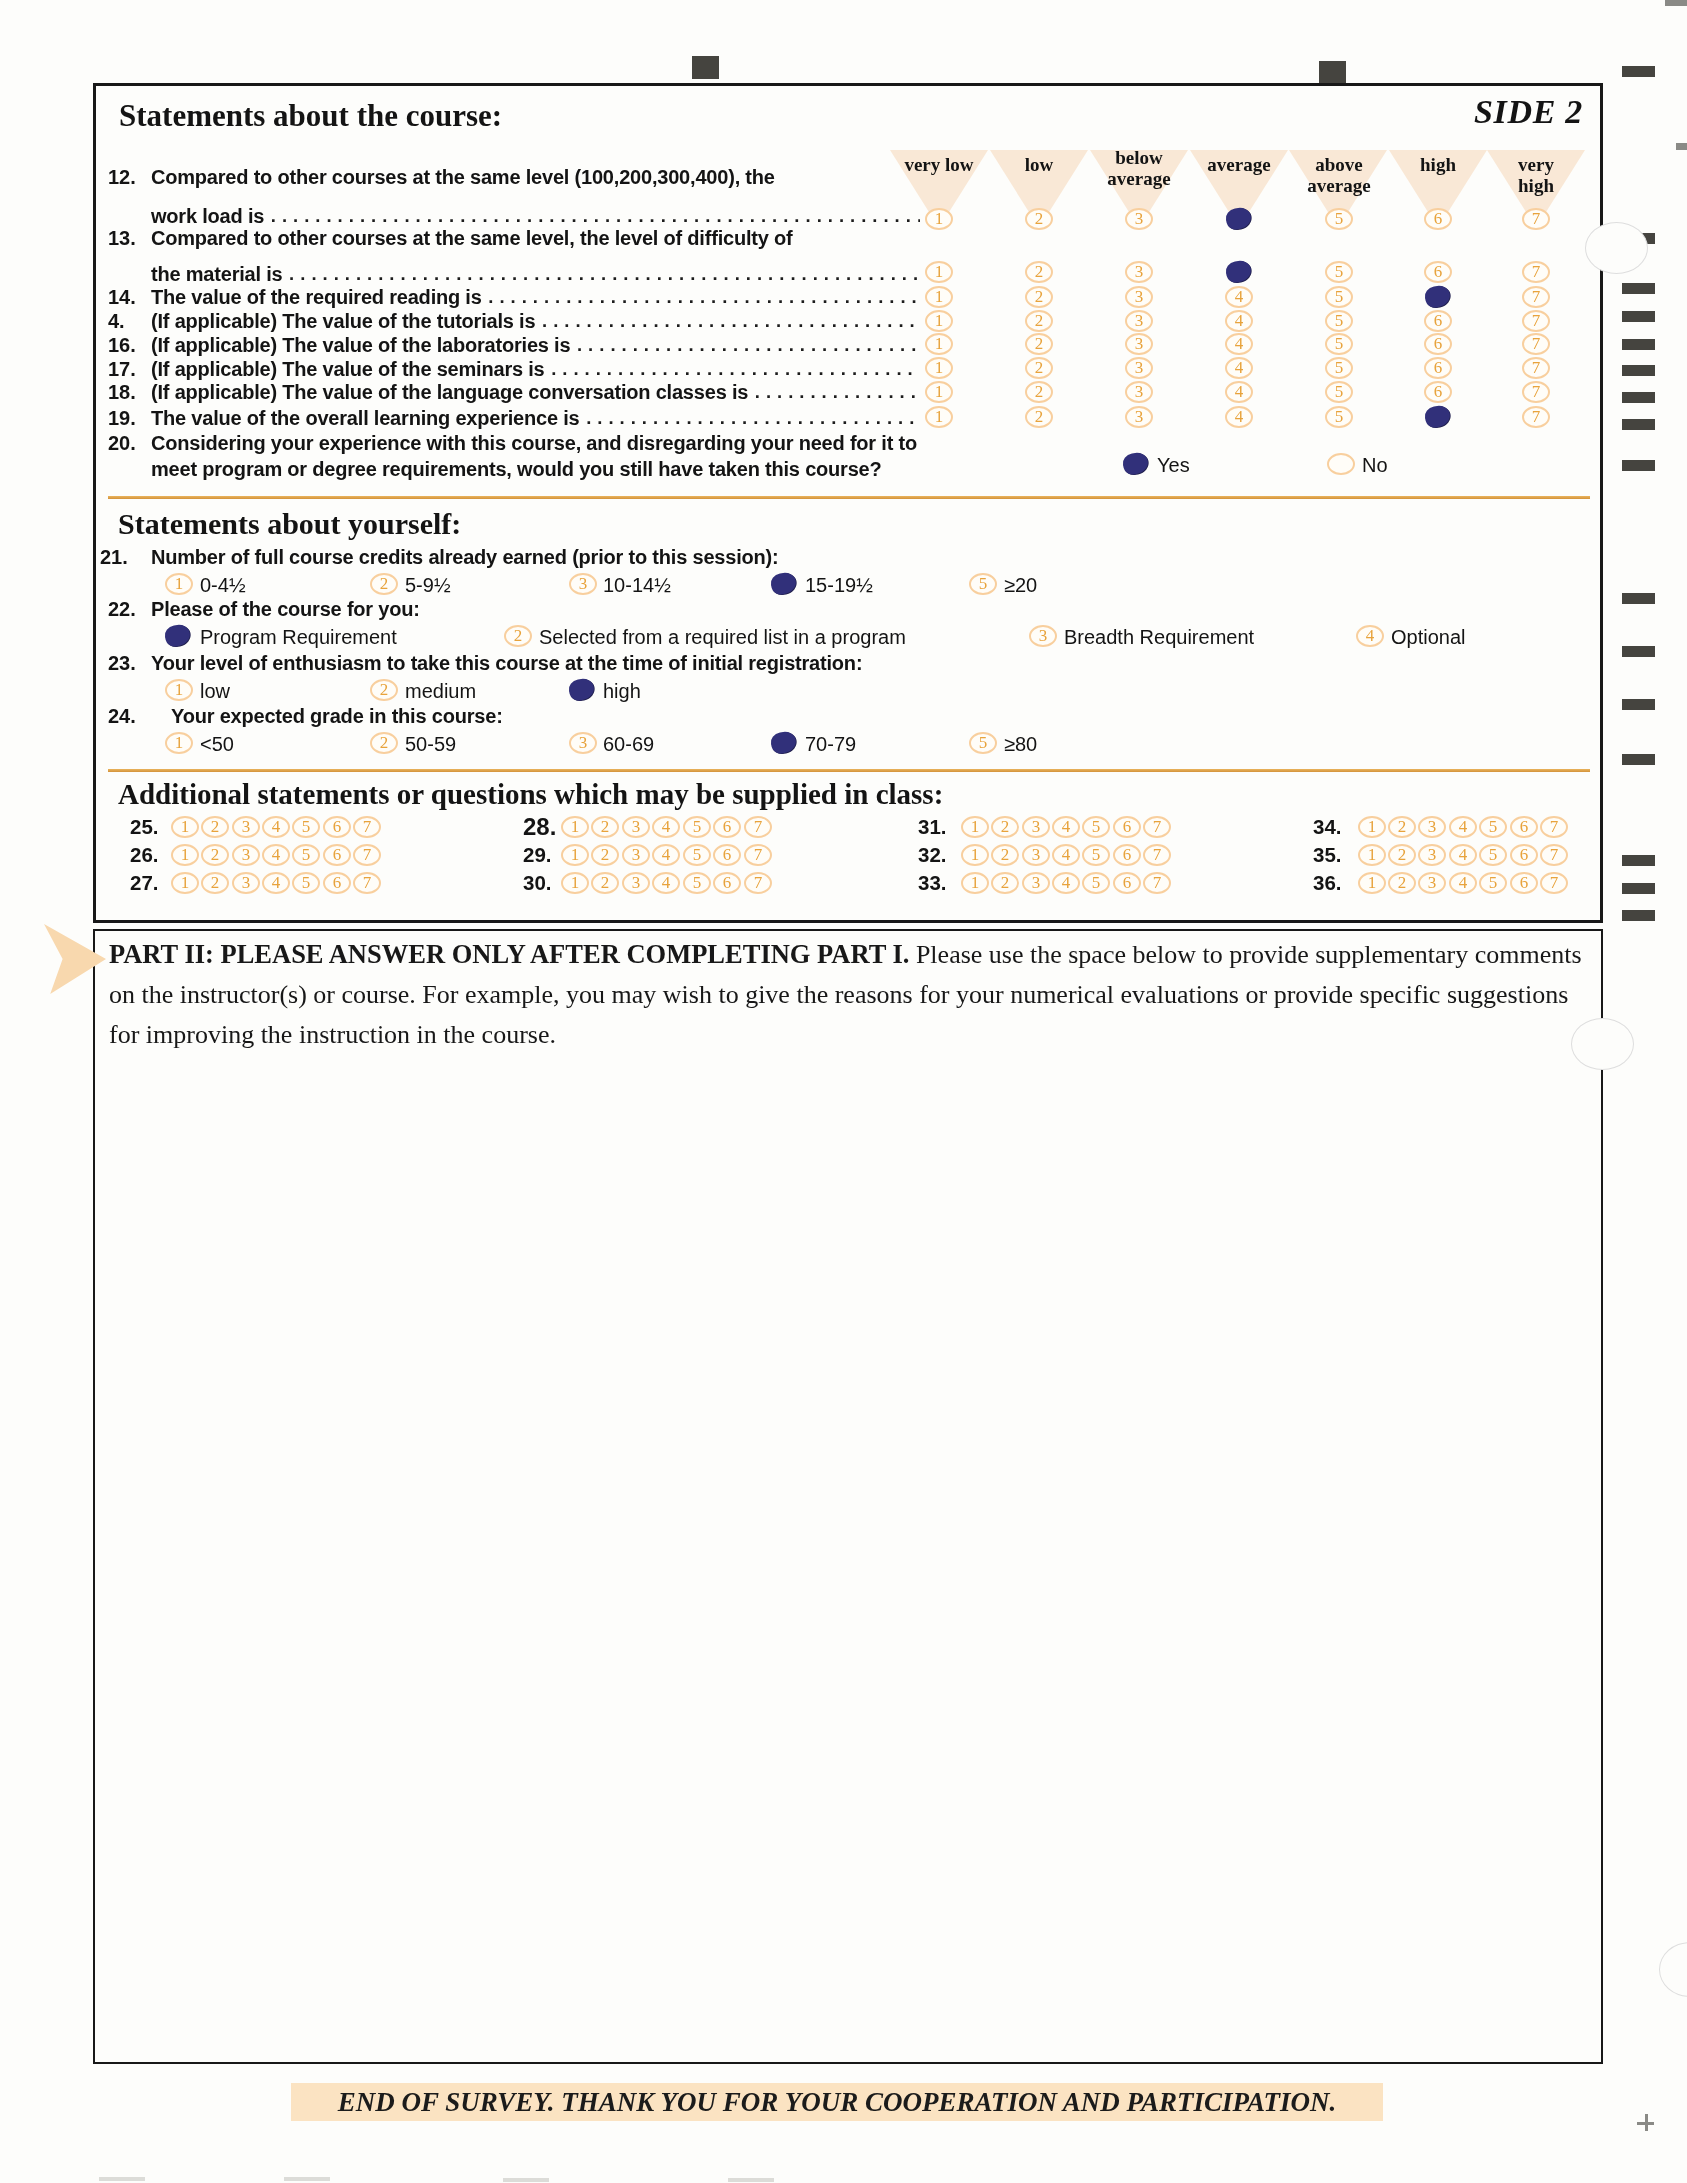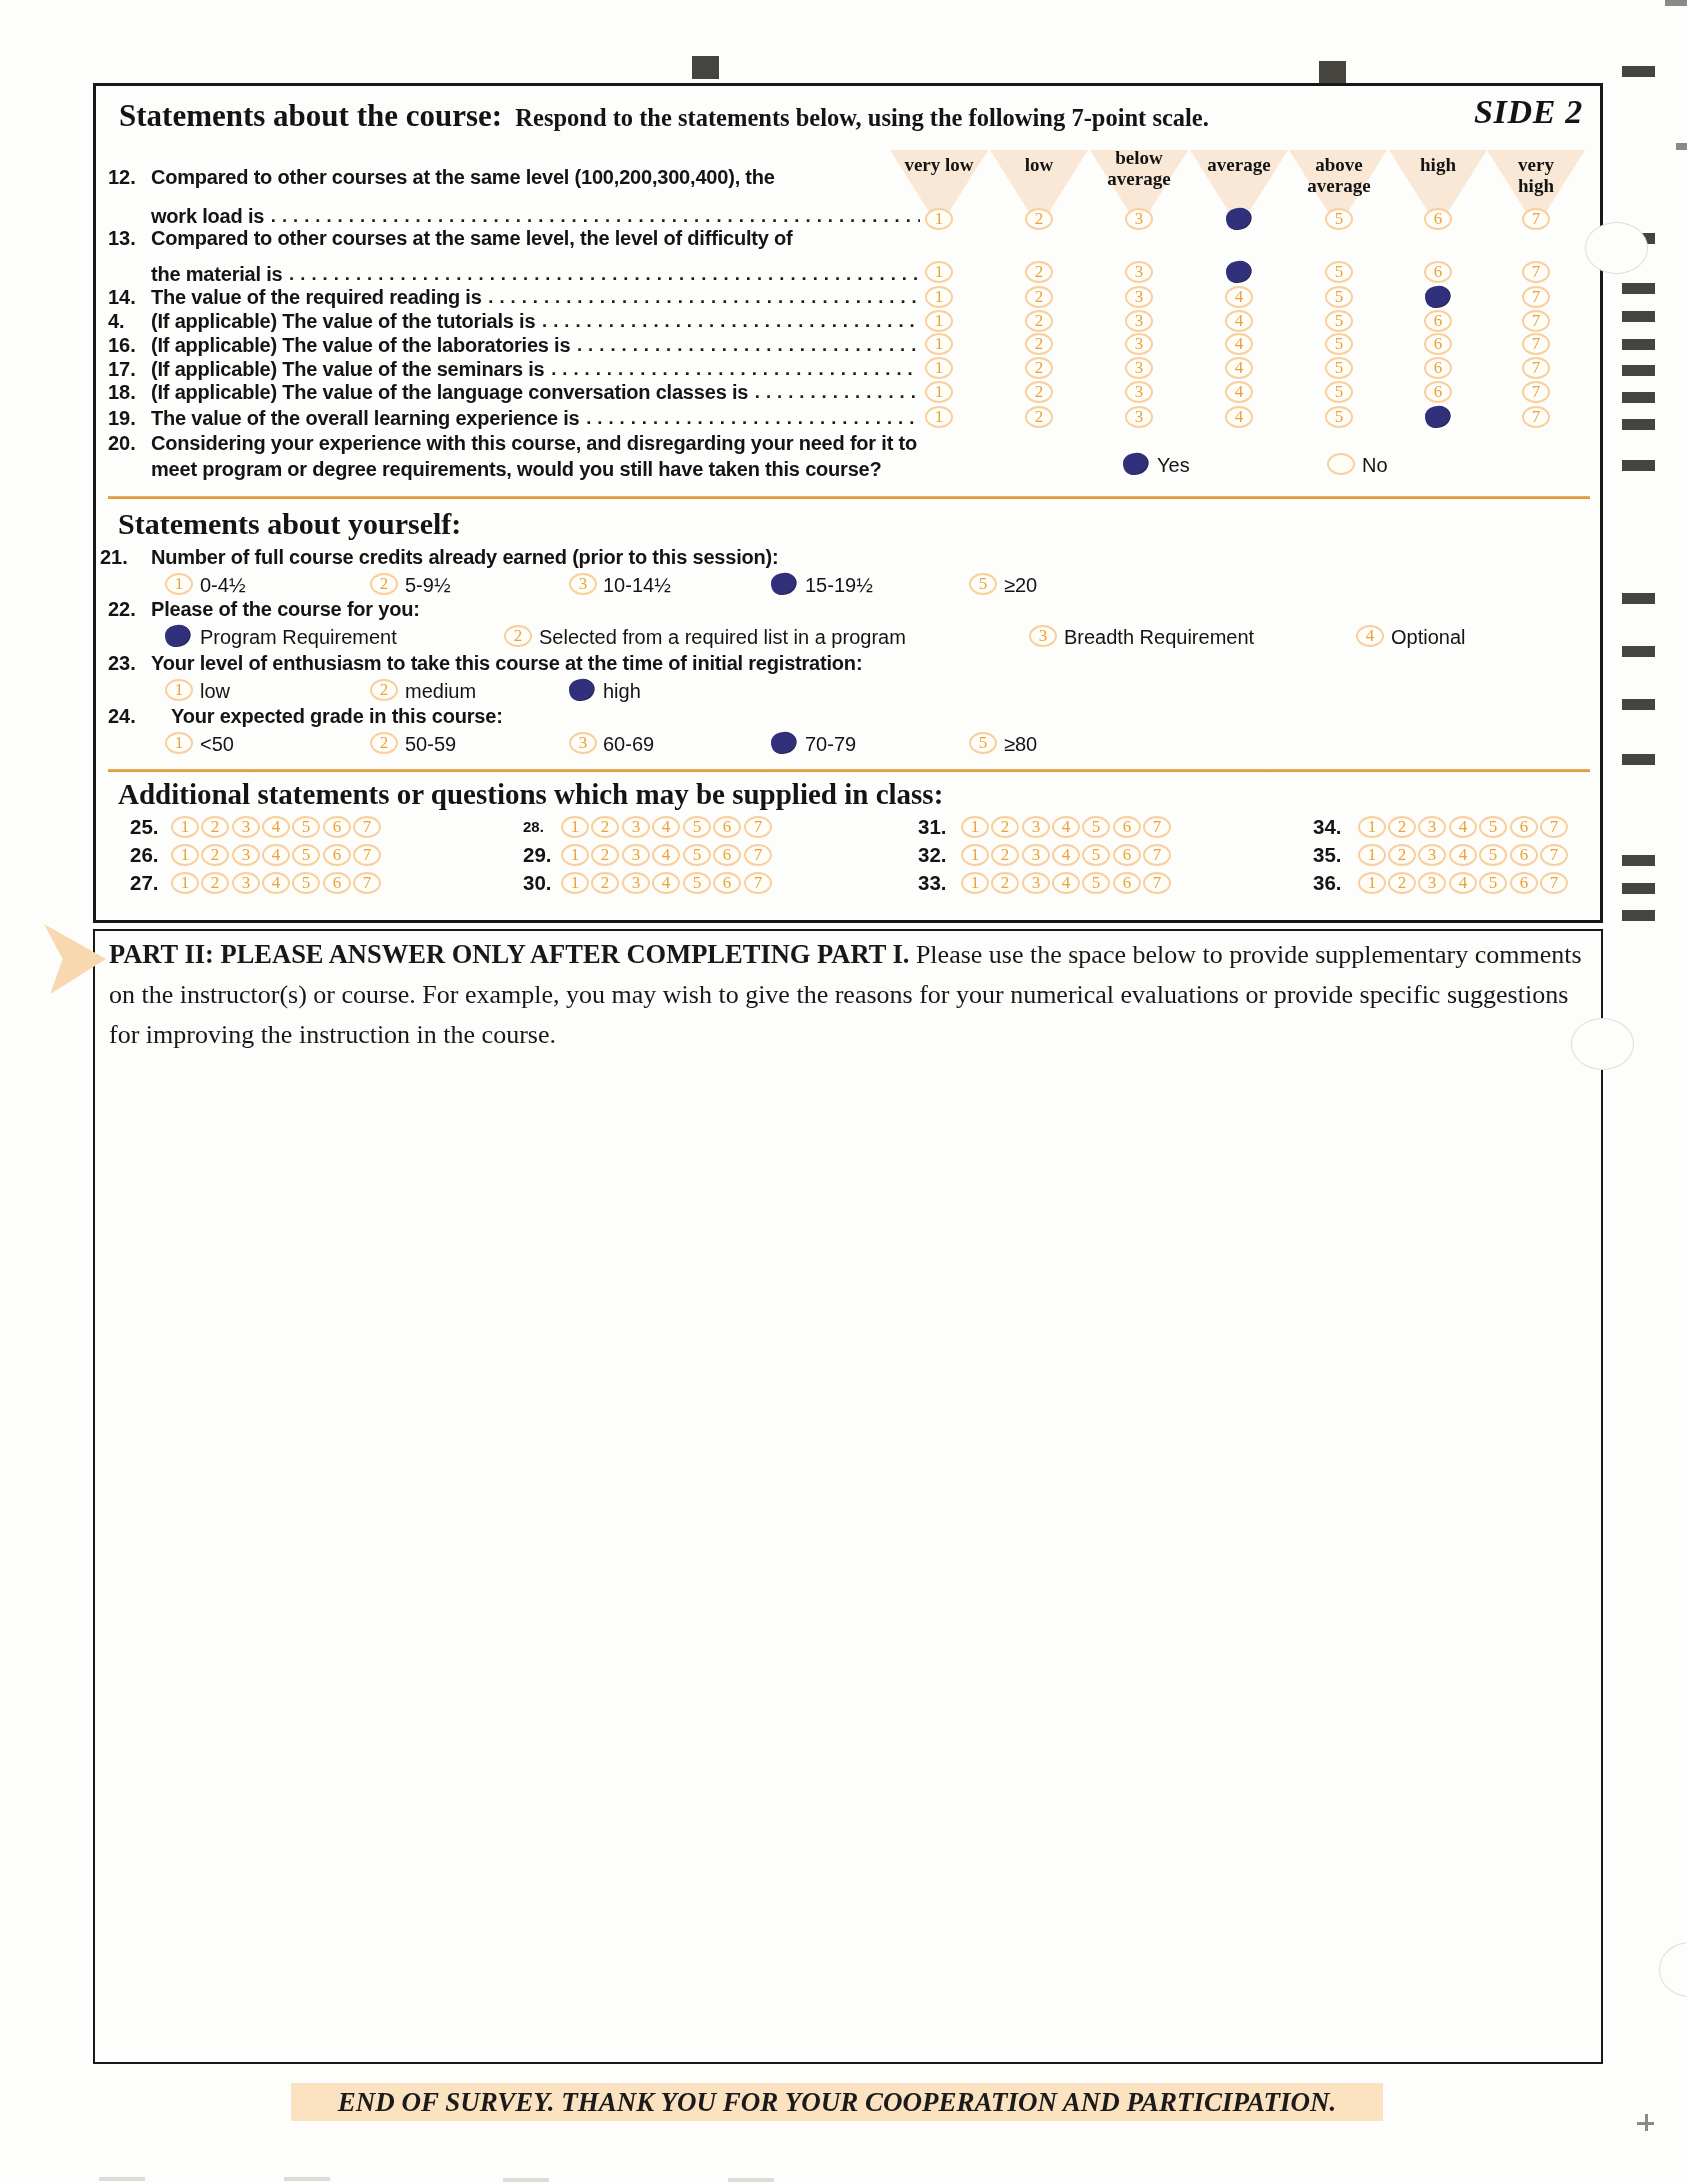--- a/index.html
+++ b/index.html
@@ -60,21 +60,20 @@
   <div class="regmark" style="top:66px;"></div>
   <div class="tinymark" style="left:1665px;top:0;width:22.5px;height:6px;"></div>
   <div class="tinymark" style="left:1676px;top:143px;width:10.6px;height:6.6px;"></div>
 
   <div class="box" id="part1-box" style="left:93px;top:83px;width:1510px;height:840px;"></div>
 
   <div class="box" id="part2-box" style="left:93px;top:929px;width:1510px;height:1135px;"></div>
 
   <div id="p1-heading">
     <span class="h-main">Statements about the course:</span>
-    <span class="h-sub">Respond to the statements below, using the following 7-point scale.</span>
   </div>
   <div id="side-label">SIDE 2</div>
 
   <div class="divider" style="top:496px;"></div>
   <div class="divider" style="top:769px;"></div>
 
   <div class="section-h" style="top:507px;">Statements about yourself:</div>
   <div class="section-h" style="top:778px;font-size:29px;">Additional statements or questions which may be supplied in class:</div>
 
   <div id="part2-arrow"></div>
@@ -274,21 +273,21 @@
     <div class="bubble" style="left: 323px; top: 844px;">6</div>
     <div class="bubble" style="left: 353px; top: 844px;">7</div>
     <div class="qnum" style="left: 130px; top: 871px; font-size: 20.5px;">27.</div>
     <div class="bubble" style="left: 171px; top: 872px;">1</div>
     <div class="bubble" style="left: 201px; top: 872px;">2</div>
     <div class="bubble" style="left: 232px; top: 872px;">3</div>
     <div class="bubble" style="left: 262px; top: 872px;">4</div>
     <div class="bubble" style="left: 292px; top: 872px;">5</div>
     <div class="bubble" style="left: 323px; top: 872px;">6</div>
     <div class="bubble" style="left: 353px; top: 872px;">7</div>
-    <div class="qnum" style="left: 523px; top: 815px; font-size: 15px;">28.</div>
+    <div class="qnum" style="left: 523px; top: 815px; font-size: 24px;">28.</div>
     <div class="bubble" style="left: 561px; top: 816px;">1</div>
     <div class="bubble" style="left: 591px; top: 816px;">2</div>
     <div class="bubble" style="left: 622px; top: 816px;">3</div>
     <div class="bubble" style="left: 652px; top: 816px;">4</div>
     <div class="bubble" style="left: 683px; top: 816px;">5</div>
     <div class="bubble" style="left: 713px; top: 816px;">6</div>
     <div class="bubble" style="left: 744px; top: 816px;">7</div>
     <div class="qnum" style="left: 523px; top: 843px; font-size: 20.5px;">29.</div>
     <div class="bubble" style="left: 561px; top: 844px;">1</div>
     <div class="bubble" style="left: 591px; top: 844px;">2</div>

